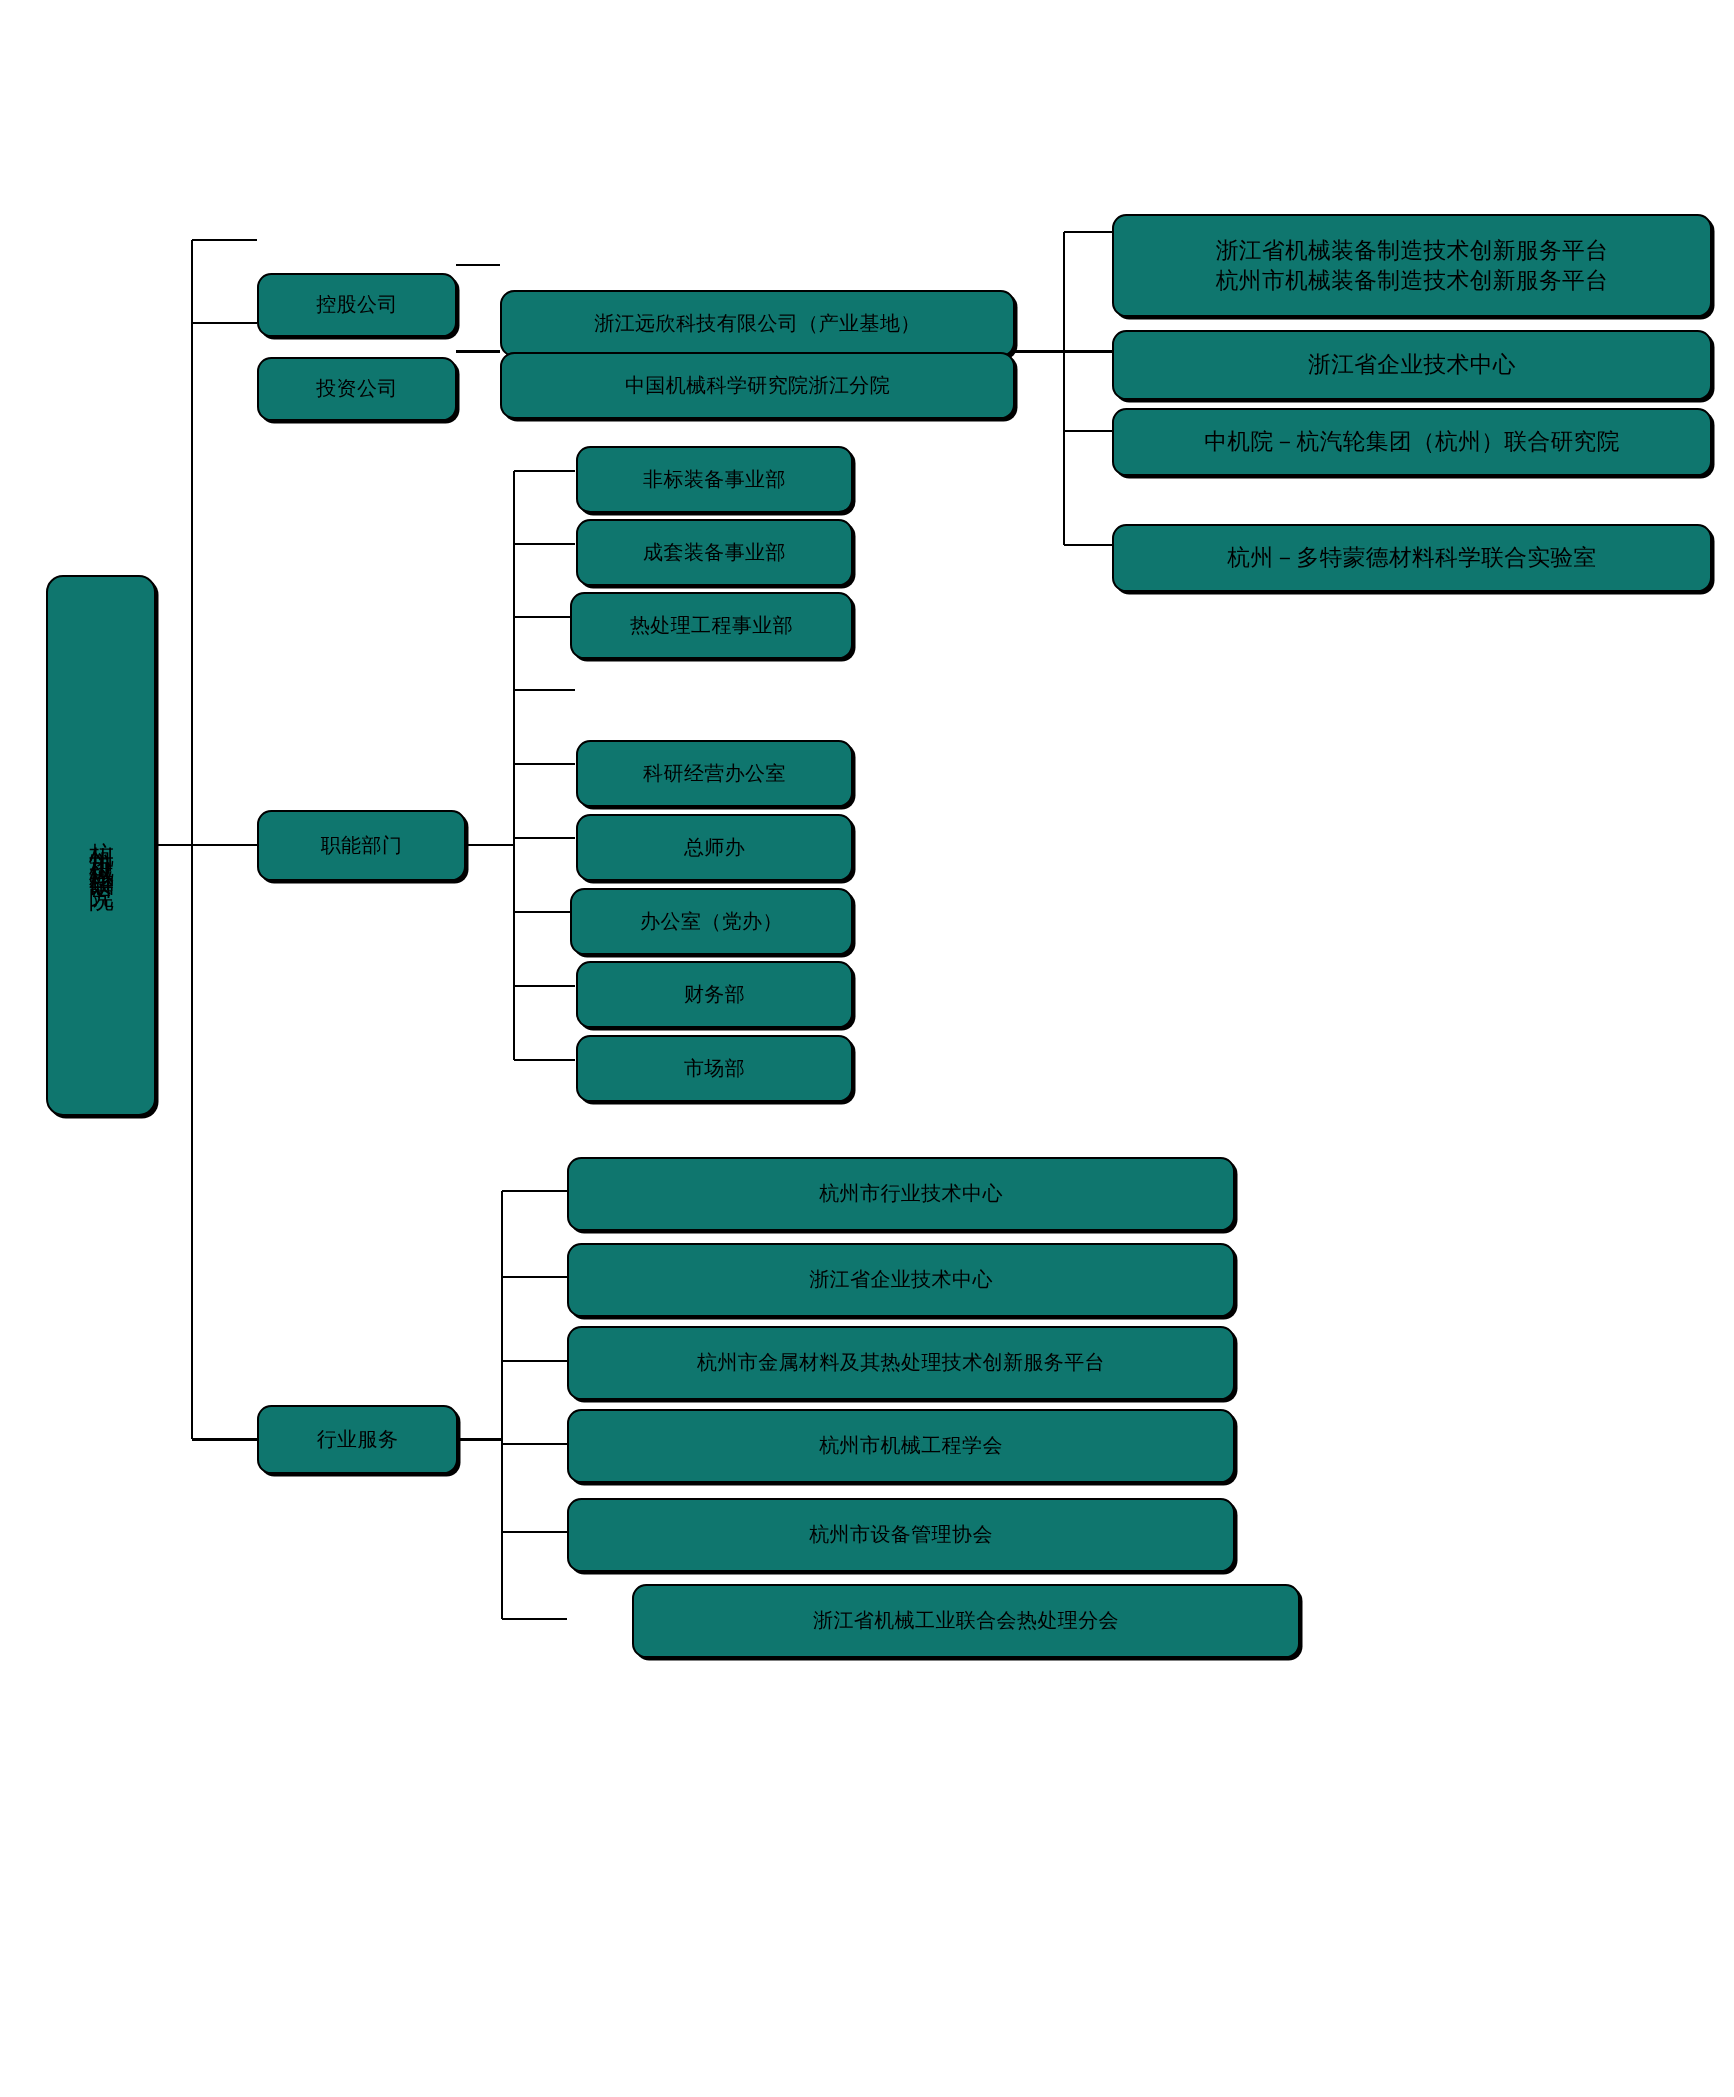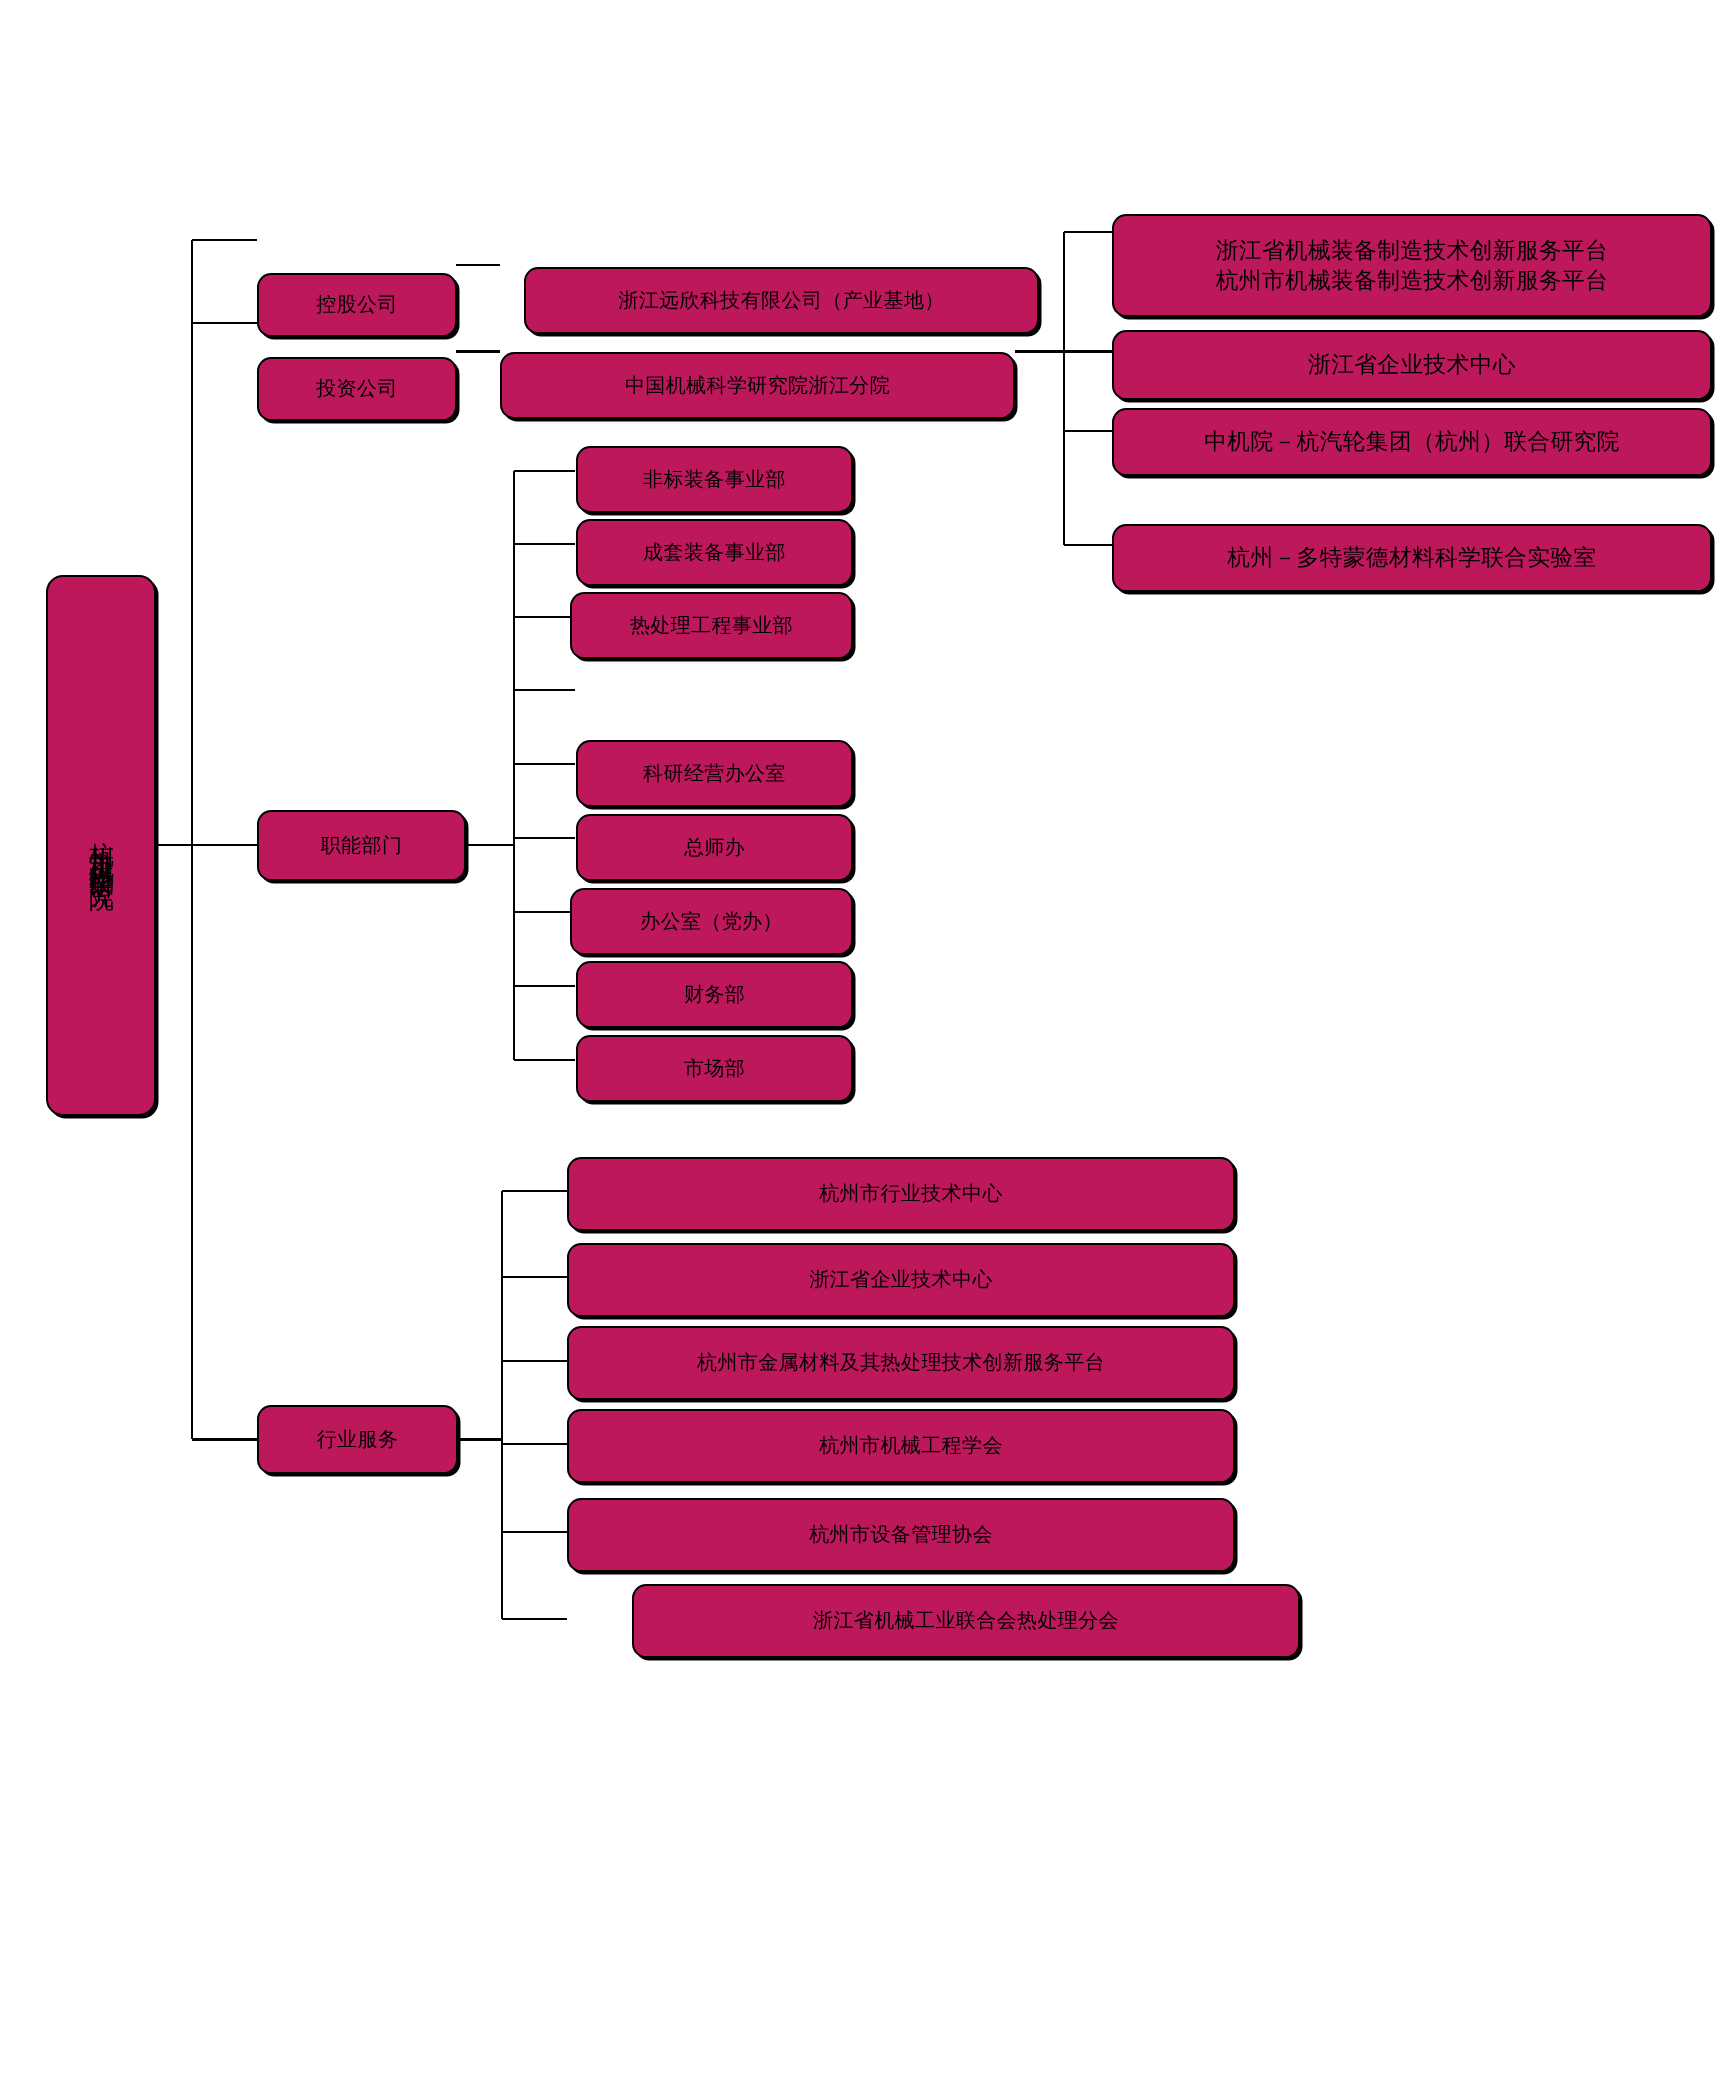--- a/index.html
+++ b/index.html
@@ -24,21 +24,21 @@
     left: 0;
     top: 0;
     width: 1734px;
     height: 2452px;
   }
   .node {
     position: absolute;
     box-sizing: border-box;
     border: 2.9px solid #000000;
     border-radius: 14.3px;
-    background: #be185d;
+    background: #0f766e;
     display: flex;
     align-items: center;
     justify-content: center;
     text-align: center;
     line-height: 1.28;
     letter-spacing: 0.4px;
     box-shadow: 2.9px 2.9px 0 -0.4px #000000;
     z-index: 5;
   }
   .node .label {
@@ -133,21 +133,21 @@
   </div>
 
   <div class="node fs-56" style="left:257px; top:810px; width:209px; height:71px;">
     <span class="label">职能部门</span>
   </div>
 
   <div class="node fs-56" style="left:257px; top:1405px; width:201px; height:69px;">
     <span class="label">行业服务</span>
   </div>
 
-  <div class="node fs-56" style="left:500px; top:267px; width:515px; height:67px;margin-left:24px;">
+  <div class="node fs-56" style="left:500px; top:290px; width:515px; height:67px;">
     <span class="label">浙江远欣科技有限公司（产业基地）</span>
   </div>
 
   <div class="node fs-56" style="left:500px; top:352px; width:515px; height:67px;">
     <span class="label">中国机械科学研究院浙江分院</span>
   </div>
 
   <div class="node fs-54" style="left:1112px; top:214px; width:600px; height:103px;">
     <span class="label">浙江省机械装备制造技术创新服务平台
 杭州市机械装备制造技术创新服务平台</span>

